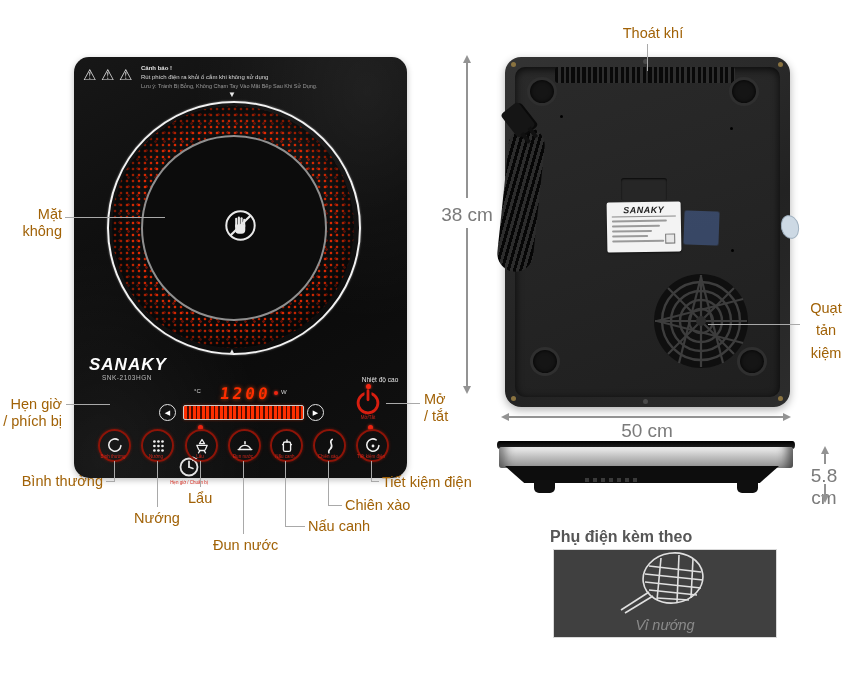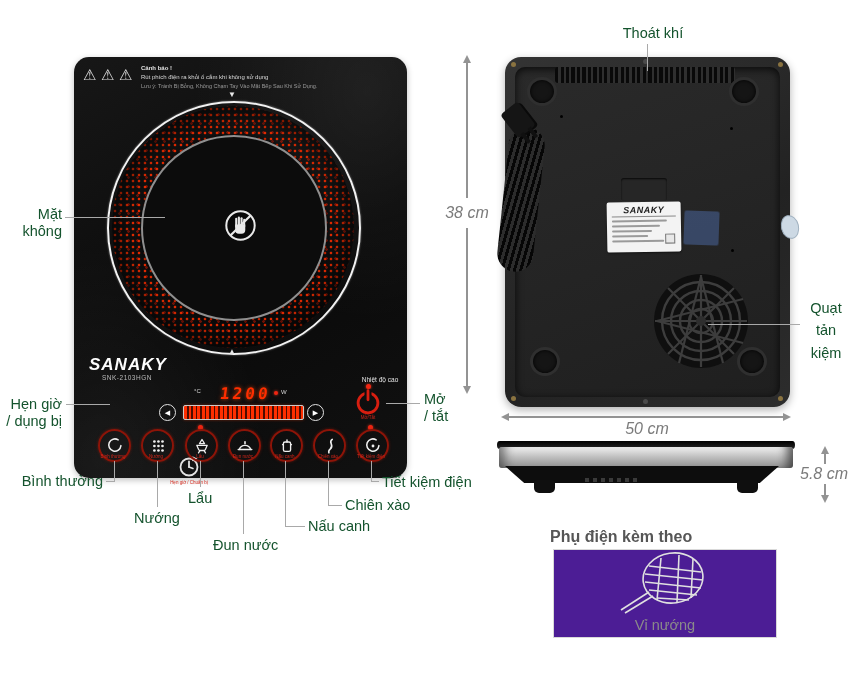--- a/index.html
+++ b/index.html
@@ -1,23 +1,23 @@
 <!DOCTYPE html>
 <html><head>
 <meta charset="utf-8">
 <style>
   html,body{margin:0;padding:0;background:#fff;}
   .stage{position:relative;width:850px;height:700px;background:#fff;overflow:hidden;
          font-family:"Liberation Sans","DejaVu Sans",sans-serif;}
   .abs{position:absolute;}
   
-  .callout{position:absolute;color:#14532d;font-size:14.5px;line-height:1.15;}
+  .callout{position:absolute;color:#a16207;font-size:14.5px;line-height:1.15;}
   .pre{white-space:pre-line;}
   .lead{position:absolute;background:#a9a9a9;}
-  .dimtxt{position:absolute;color:#7b7b7b;font-size:16px;font-style:italic;}
+  .dimtxt{position:absolute;color:#7b7b7b;font-size:19px;}
   .dimline{position:absolute;background:#939393;}
   .ah{position:absolute;width:0;height:0;border-style:solid;border-color:transparent;}
   .ah.up{border-width:0 4px 8px 4px;border-bottom-color:#939393;}
   .ah.down{border-width:8px 4px 0 4px;border-top-color:#939393;}
   .ah.left{border-width:4px 8px 4px 0;border-right-color:#939393;}
   .ah.right{border-width:4px 0 4px 8px;border-left-color:#939393;}
   
   .front{position:absolute;left:74px;top:57px;width:333px;height:421px;border-radius:15px;
          background:radial-gradient(ellipse at 88% 8%,rgba(255,255,255,.07),transparent 42%),
                     radial-gradient(ellipse at 8% 95%,rgba(255,255,255,.06),transparent 38%),
@@ -93,21 +93,21 @@
         background:linear-gradient(180deg,#f0f0f0,#c2c2c2 45%,#8d8d8d);
         box-shadow:inset 14px 0 10px -8px rgba(40,40,40,.55),inset -14px 0 10px -8px rgba(40,40,40,.7);}
   .side-base{position:absolute;left:505px;top:466px;width:274px;height:17px;background:#0d0d0d;
         clip-path:polygon(0 0,100% 0,93% 100%,7% 100%);border-radius:0 0 8px 8px;}
   .side-foot{position:absolute;width:21px;height:13px;background:#0f0f0f;border-radius:3px 3px 5px 5px;}
   .side-vent{position:absolute;left:585px;top:478px;width:55px;height:4px;
         background:repeating-linear-gradient(90deg,#3a3a3a 0 4px,#0d0d0d 4px 8px);}
   
   .acc-title{position:absolute;left:550px;top:528px;font-size:16px;font-weight:bold;color:#565656;}
   .acc-box{position:absolute;left:553px;top:549px;width:222px;height:87px;border:1px solid #d9d9d9;
-        background:#4c1d95;display:flex;}
+        background:#404040;display:flex;font-style:italic;}
   .acc-cell{flex:1;position:relative;display:flex;flex-direction:column;align-items:center;justify-content:flex-end;}
   .acc-cell + .acc-cell{border-left:1px solid #d9d9d9;}
   .acc-label{font-size:14.5px;color:#8a8a8a;margin-bottom:4px;}
   .acc-art{position:absolute;top:2px;left:0;right:0;display:flex;justify-content:center;}
 </style>
 </head>
 <body>
 
 <div class="stage">
 
@@ -231,21 +231,21 @@
     <div class="tinyred" style="left:151px;top:397px;width:36px;">Đun nước</div>
     <div class="tinyred" style="left:193px;top:397px;width:36px;">Nấu canh</div>
     <div class="tinyred" style="left:236px;top:397px;width:36px;">Chiên xào</div>
     <div class="tinyred" style="left:279px;top:397px;width:36px;">Tiết kiệm điện</div>
   </div>
 
   <div class="callout" style="left:2px;top:206px;width:60px;text-align:right;">Mặt không</div>
   <div class="lead" style="left:65px;top:217px;width:100px;height:1px;"></div>
 
   <div class="callout pre" style="left:0px;top:396px;width:62px;text-align:right;">Hẹn giờ
-/ dụng bị</div>
+/ phích bị</div>
   <div class="lead" style="left:66px;top:404px;width:44px;height:1px;"></div>
 
   <div class="callout" style="left:18px;top:473px;width:85px;text-align:right;">Bình thường</div>
   <div class="lead" style="left:106px;top:481px;width:9px;height:1px;"></div>
   <div class="lead" style="left:114px;top:461px;width:1px;height:21px;"></div>
 
   <div class="callout" style="left:134px;top:510px;width:48px;">Nướng</div>
   <div class="lead" style="left:157px;top:461px;width:1px;height:46px;"></div>
 
   <div class="callout" style="left:188px;top:490px;width:30px;">Lẩu</div>

